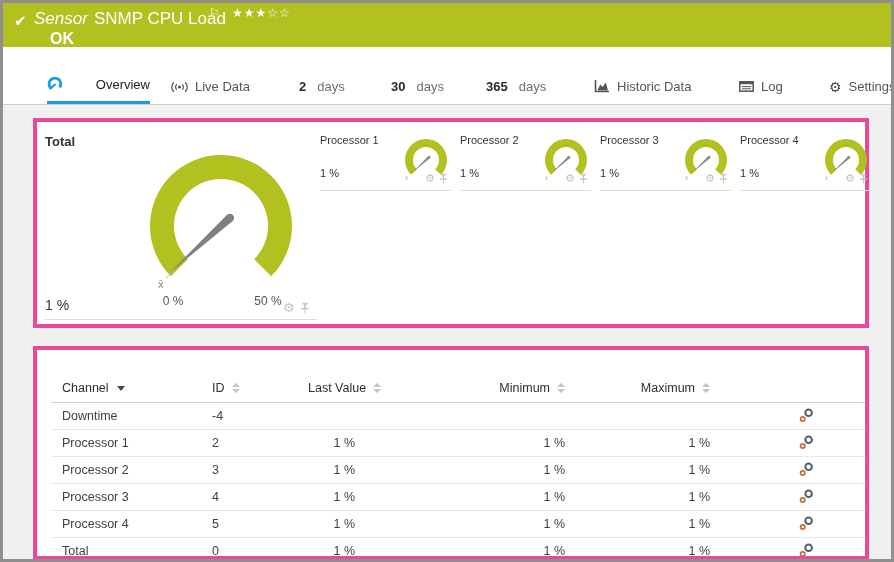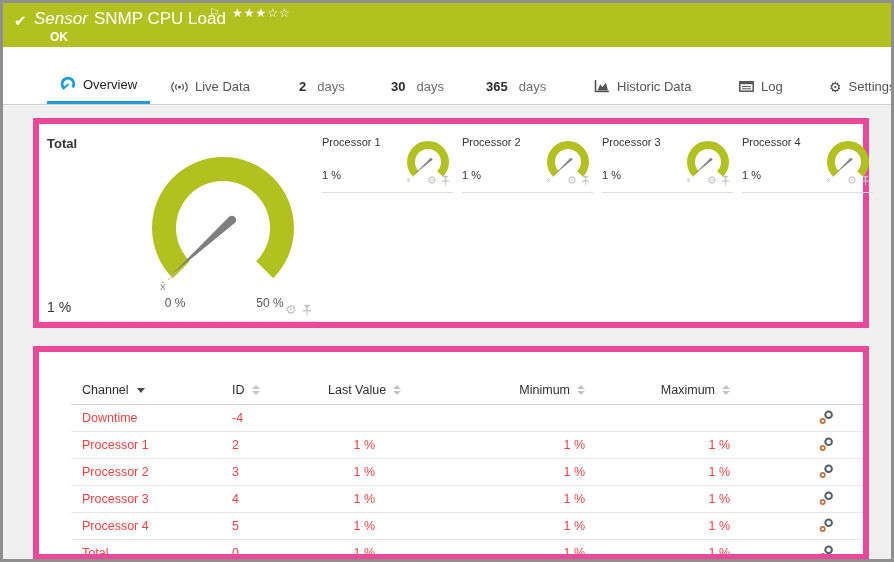--- a/index.html
+++ b/index.html
@@ -13,45 +13,45 @@
   
   .sensor-header {
     position:absolute; left:0; top:0; right:0; height:44px;
     background:#b2c120; color:#fff;
   }
   .hdr-check { position:absolute; left:11px; top:9px; font-size:15px; font-weight:bold; }
   .hdr-title { position:absolute; left:31px; top:6px; font-size:17px; white-space:nowrap;text-align:right; }
   .hdr-type { font-style:italic; margin-right:6px; }
   .hdr-flag { position:absolute; left:206px; top:3px; font-size:12px; }
   .hdr-stars { position:absolute; left:229px; top:3px; font-size:12px; letter-spacing:1px; }
-  .hdr-status { position:absolute; left:47px; top:27px; font-size:12px; font-weight:bold; }
+  .hdr-status { position:absolute; left:47px; top:27px; font-size:16px; font-weight:bold; }
 
   
   .tabstrip {
     position:absolute; left:0; top:44px; right:0; height:58px;
     background:#fff; border-bottom:1px solid #cfcfcf; overflow:hidden;
   }
   .tab {
     position:absolute; top:0; height:100%; padding-top:22px;
     display:flex; align-items:center; gap:7px;
     font-size:13px; color:#555; cursor:pointer; white-space:nowrap;
   }
   .tab .num { font-weight:bold; color:#2b2b2b; margin-right:4px; }
   .tab .word { color:#6e6e6e; }
   .tab-active {
-    left:44px; width:103px; justify-content:center;
+    left:44px; width:103px; justify-content:space-between;
     color:#222; border-bottom:3px solid #1b9dd9; padding-top:20px;
   }
   .tab-icon { display:inline-flex; }
   .gear-glyph { font-size:14px; color:#4a4a4a; line-height:1; }
 
   
   .panel {
     position:absolute; left:30px; width:836px;
-    background:#fff; border:6px solid #ec4899;padding-left:18px;
+    background:#fff; border:4px solid #ec4899;
   }
   #gauge-panel { top:115px; height:210px; }
   #table-panel { top:343px; height:214px; overflow:hidden; }
 
   
   .total-area {
     position:absolute; left:8px; top:8px; width:272px; height:190px;
     border-bottom:1px solid #dedede;
   }
   .total-label { position:absolute; left:0; top:4px; font-size:13px; font-weight:bold; color:#333; }
@@ -76,21 +76,21 @@
   .mini-value { position:absolute; left:0; top:33px; font-size:11px; color:#333; }
   .mini-icons { left:105px; top:39px; gap:4px; }
   .mini-icons .icon-gear { font-size:11px; }
 
   
   table {
     margin:24px 4px 0 14px; width:818px;
     border-collapse:collapse; table-layout:fixed; font-size:12.5px;
   }
   th { height:28px; font-weight:normal; color:#2e2e2e; text-align:left; white-space:nowrap; overflow:visible; border-bottom:1px solid #d0d0d0; }
-  td { height:27px; color:#ef4444; border-bottom:1px solid #e8e8e8; white-space:nowrap; }
+  td { height:27px; color:#404040; border-bottom:1px solid #e8e8e8; white-space:nowrap; }
   .col-channel { width:150px; } .col-id { width:100px; } .col-last { width:56px; }
   .col-min { width:210px; } .col-max { width:145px; } .col-act { width:157px; }
   th.h-channel, td.c-channel { padding-left:11px; }
   th.h-id, td.c-id { padding-left:11px; }
   th.h-last { padding-left:7px; }
   td.c-last, th.h-min, td.c-min, th.h-max, td.c-max { text-align:right; padding-right:2px; }
   td.c-act { text-align:right; padding-right:55px; }
 
   .sort-both { display:inline-flex; flex-direction:column; gap:2px; margin-left:7px; vertical-align:middle; cursor:pointer; }
   .tri-up { width:0; height:0; border-left:4px solid transparent; border-right:4px solid transparent; border-bottom:4px solid #c4c4c4; }

